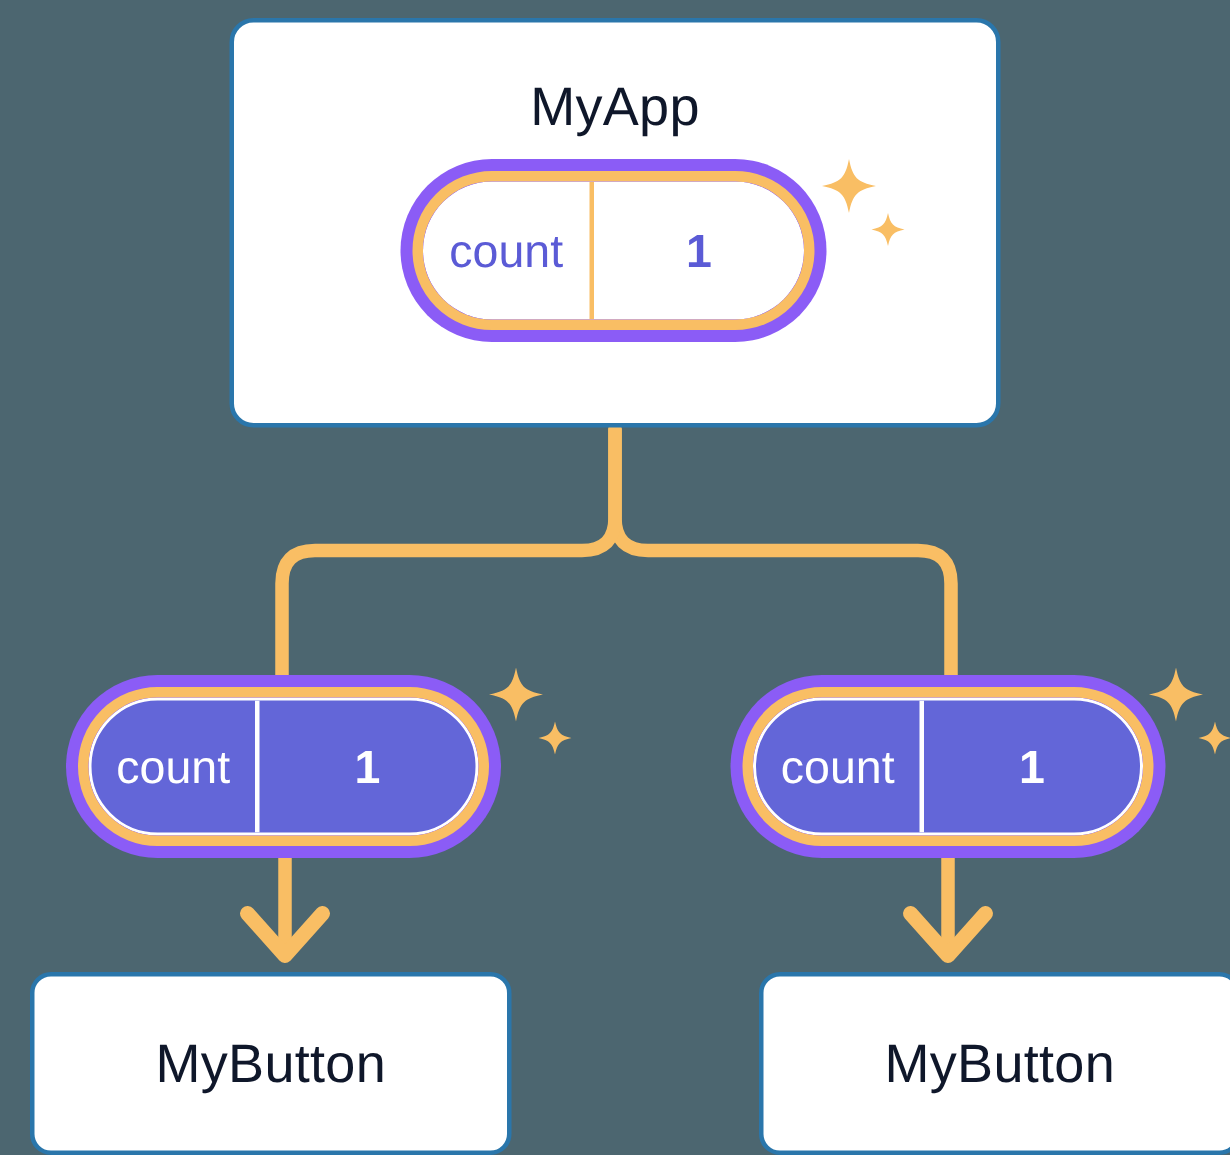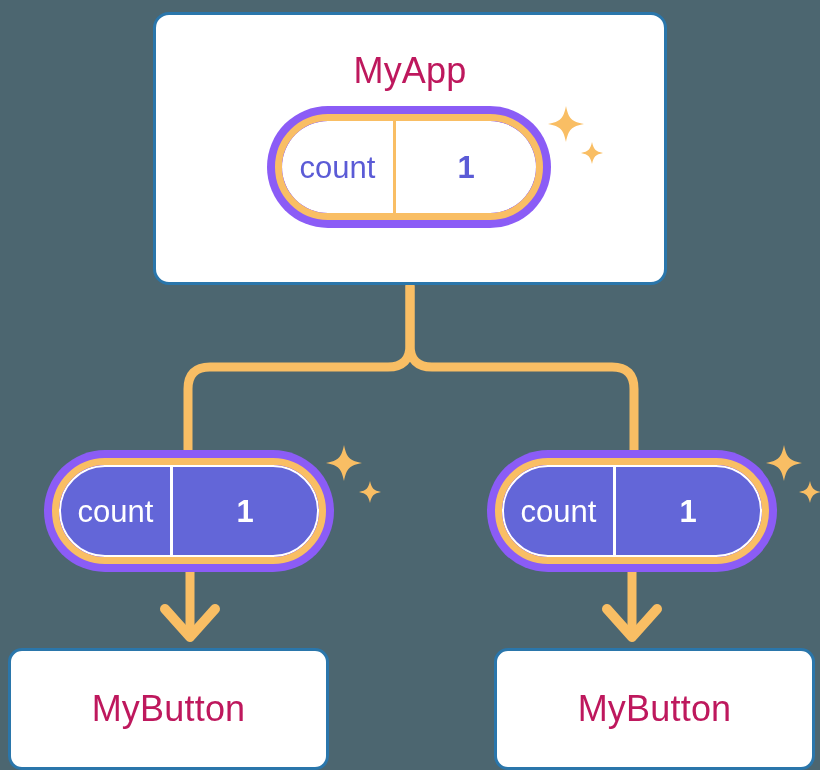--- a/index.html
+++ b/index.html
@@ -30,21 +30,21 @@
 
   
   .comp-box {
     position: absolute;
     background: #ffffff;
     border: 3px solid #2a76ab;
     border-radius: 14px;
     box-sizing: border-box;
   }
   .comp-title {
-    color: #be185d;
+    color: #0f172a;
     font-size: 36px;
     font-weight: 400;
     letter-spacing: .2px;
     text-align: center;
     white-space: nowrap;
   }
 
   #app-box {
     left: 153px;
     top: 12px;
@@ -58,20 +58,21 @@
     right: 0;
     top: 35px;
   }
 
   .button-box {
     top: 648px;
     width: 321px;
     height: 122px;
     border-bottom-left-radius: 14px;
     border-bottom-right-radius: 14px;
+    margin-left: 12px;
   }
   #button-box-left  { left: 8px; }
   #button-box-right { left: 494px; }
   .button-box .comp-title {
     position: absolute;
     left: 0;
     right: 0;
     top: 37px;
   }
 

